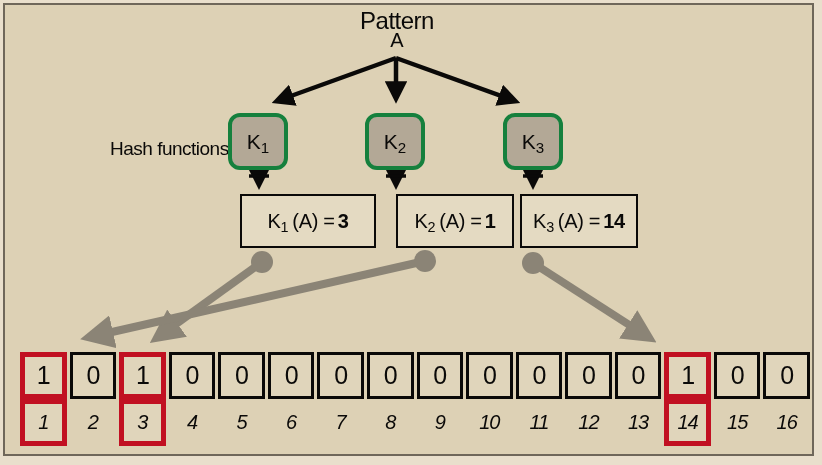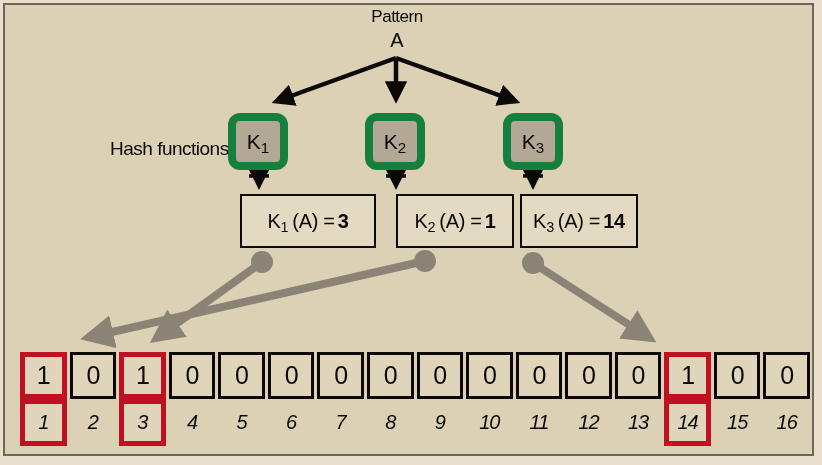--- a/index.html
+++ b/index.html
@@ -13,33 +13,33 @@
   }
   .stage{position:absolute;left:0;top:0;width:822px;height:465px;}
   .frame{
     position:absolute;left:3px;top:3px;width:811px;height:453px;
     border:2px solid #6f675a;background:#ddd1b5;box-sizing:border-box;
   }
   .abs{position:absolute;box-sizing:border-box;}
   .center{display:flex;align-items:center;justify-content:center;}
   .pattern-label{
     left:322px;top:7px;width:150px;text-align:center;
-    font-size:17px;letter-spacing:-0.5px;
+    font-size:24px;letter-spacing:-0.5px;
   }
   .pattern-value{
     left:322px;top:29px;width:150px;text-align:center;
     font-size:20px;
   }
   .hash-fn-label{
     left:110px;top:138px;width:120px;
     font-size:19px;letter-spacing:-0.5px;white-space:nowrap;
   }
   .kbox{
     width:60px;height:57px;top:113px;
-    background:#b3a896;border:8px solid #15803d;border-radius:12px;
+    background:#b3a896;border:4px solid #15803d;border-radius:12px;
     font-size:21px;
   }
   .kbox.k1{left:228px;}
   .kbox.k2{left:365px;text-align:center;}
   .kbox.k3{left:503px;justify-content:center;}
   .rbox{
     top:194px;height:54px;
     background:#e4dac2;border:2.5px solid #0a0908;
     font-size:20px;white-space:nowrap;letter-spacing:-0.3px;margin-left:48px;
   }

